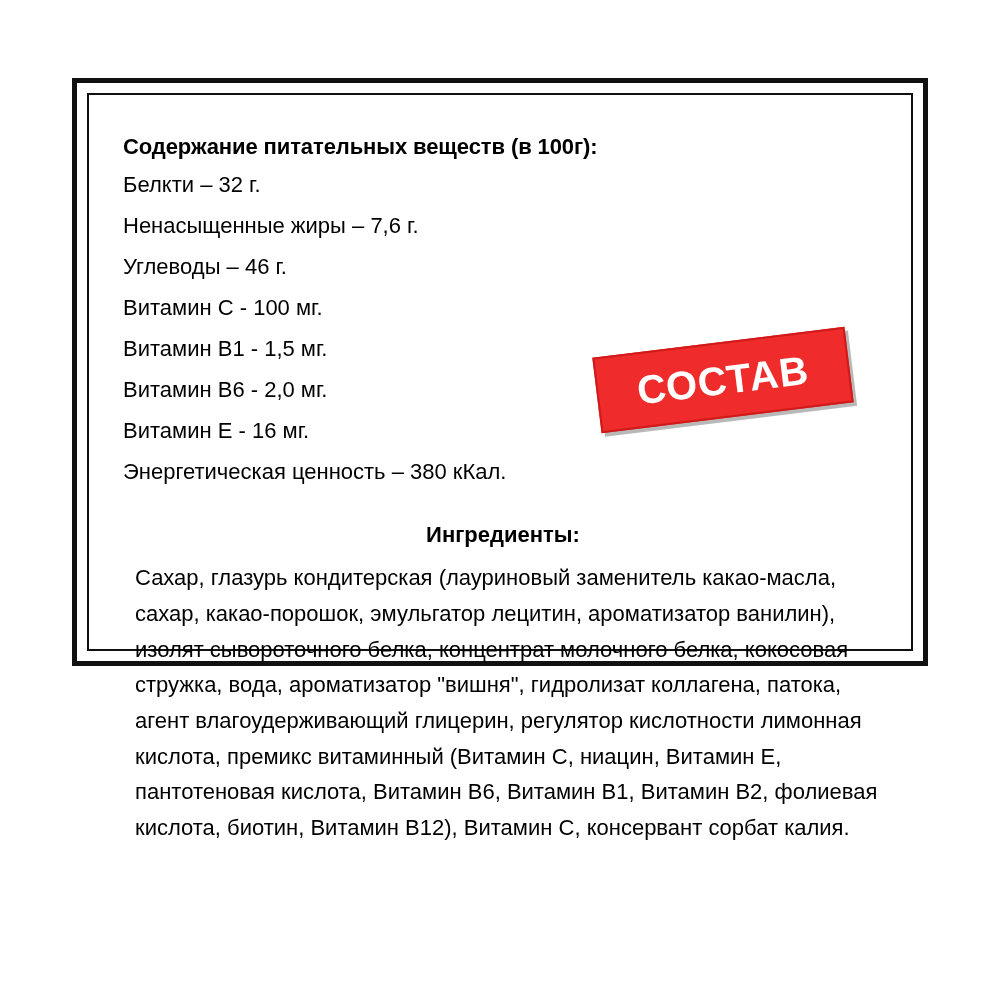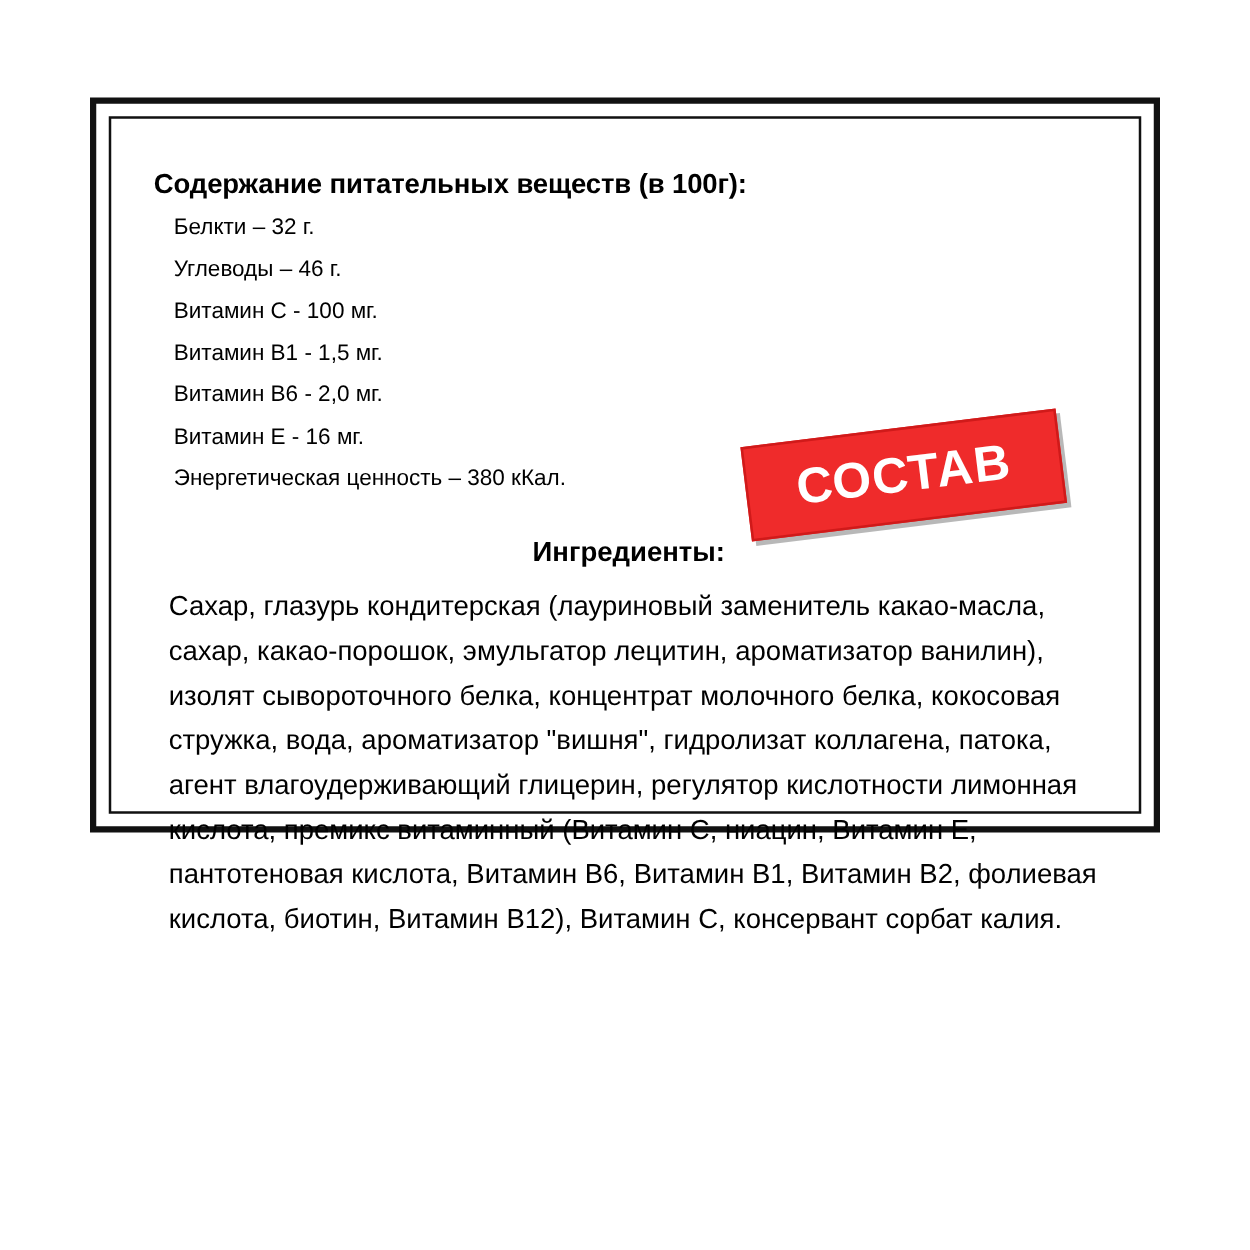--- a/index.html
+++ b/index.html
@@ -50,24 +50,23 @@
     line-height: 1.28;
     margin: 0 0 4px 0;
     letter-spacing: -0.1px;
   }
   .nutrition-list {
     list-style: none;
     margin: 0;
     padding: 0;
   }
   .nutrition-list li {
-    font-size: 18px;
+    font-size: 22px;
     line-height: 1.86;
     white-space: nowrap;
-    margin-left: 16px;
   }
 
   .ingredients-title {
     font-size: 22px;
     font-weight: bold;
     margin: 30px 0 6px 0;
     text-align: center;
   }
   .ingredients-body {
     font-size: 22px;
@@ -104,20 +103,21 @@
 <body>
 
 <div class="label-card">
   <div class="label-card-inner">
     <div class="content">
 
       <div class="nutrition-title">Содержание питательных веществ (в 100г):</div>
 
       <ul class="nutrition-list">
         <li>Белкти – 32 г.</li>
+        <li>Ненасыщенные жиры – 7,6 г.</li>
         <li>Углеводы – 46 г.</li>
         <li>Витамин C - 100 мг.</li>
         <li>Витамин B1 - 1,5 мг.</li>
         <li>Витамин B6 - 2,0 мг.</li>
         <li>Витамин E - 16 мг.</li>
         <li>Энергетическая ценность – 380 кКал.</li>
       </ul>
 
       <div class="ingredients-title">Ингредиенты:</div>
 

